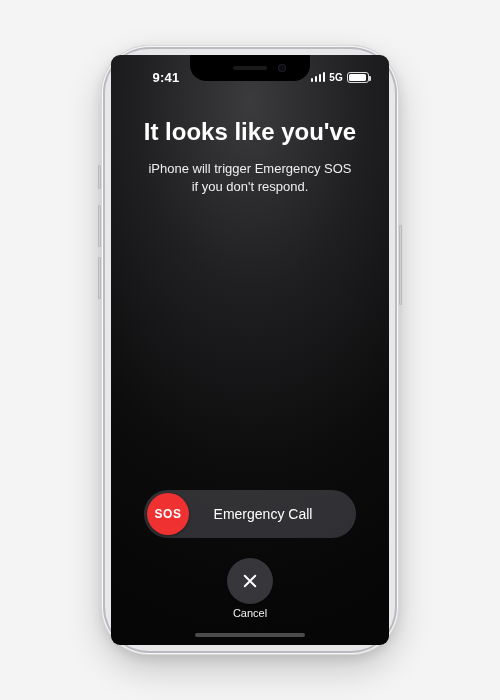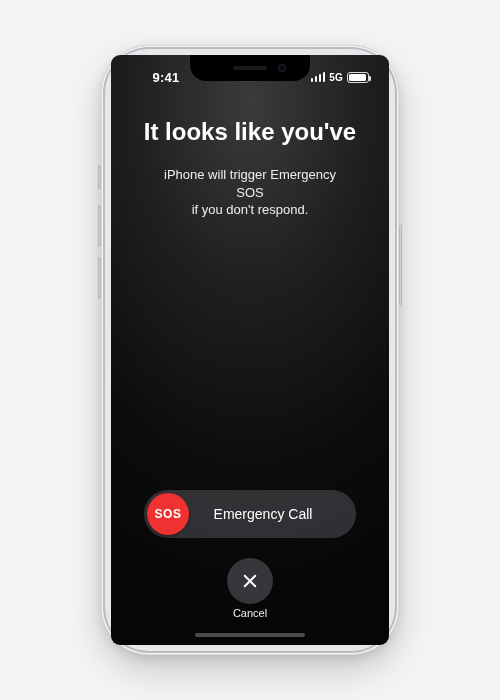--- a/index.html
+++ b/index.html
@@ -127,21 +127,21 @@
     line-height: 1.22;
     padding: 0 28px;
     margin: 0 0 12px 0;
   }
   .subheading {
     text-align: center;
     font-weight: 400;
     font-size: 13px;
     line-height: 1.35;
     padding: 0 30px;
-    margin: 8px;
+    margin: 2px;
     color: rgba(255,255,255,0.92);
   }
 
   .spacer { flex: 1; }
 
   .slider-wrap {
     display:flex; justify-content:center; margin-bottom: 20px;
   }
   .sos-slider {
     position: relative;

